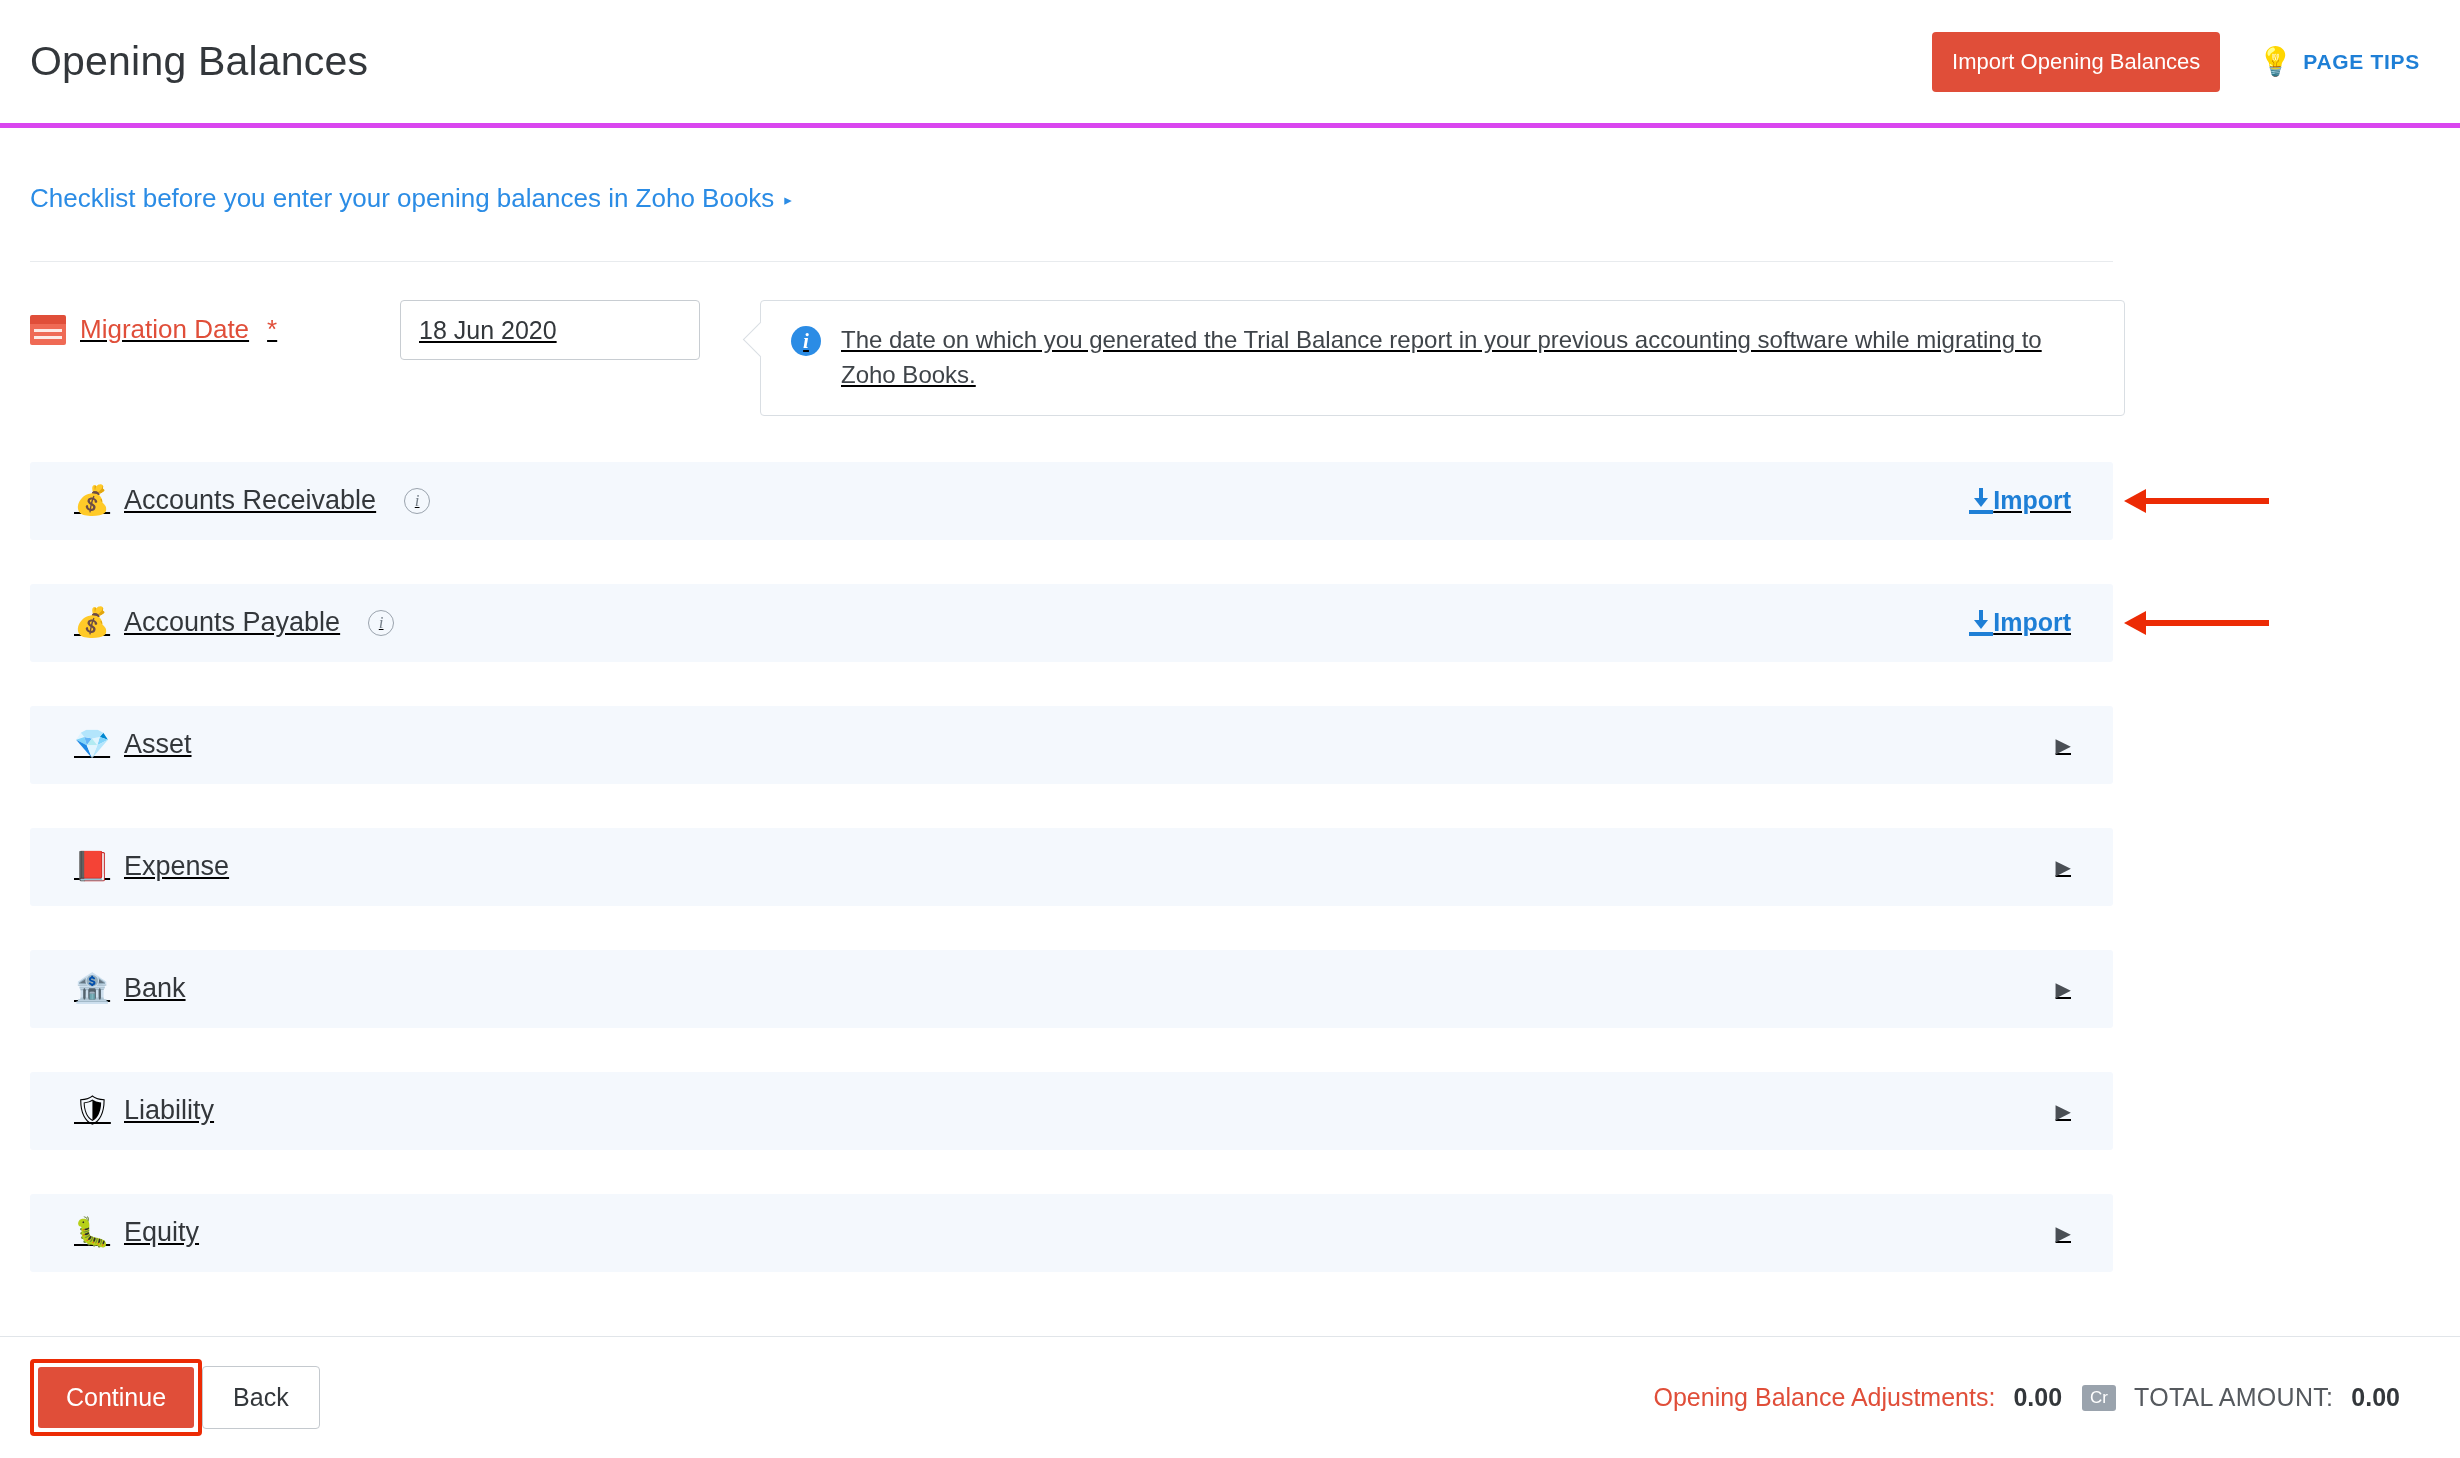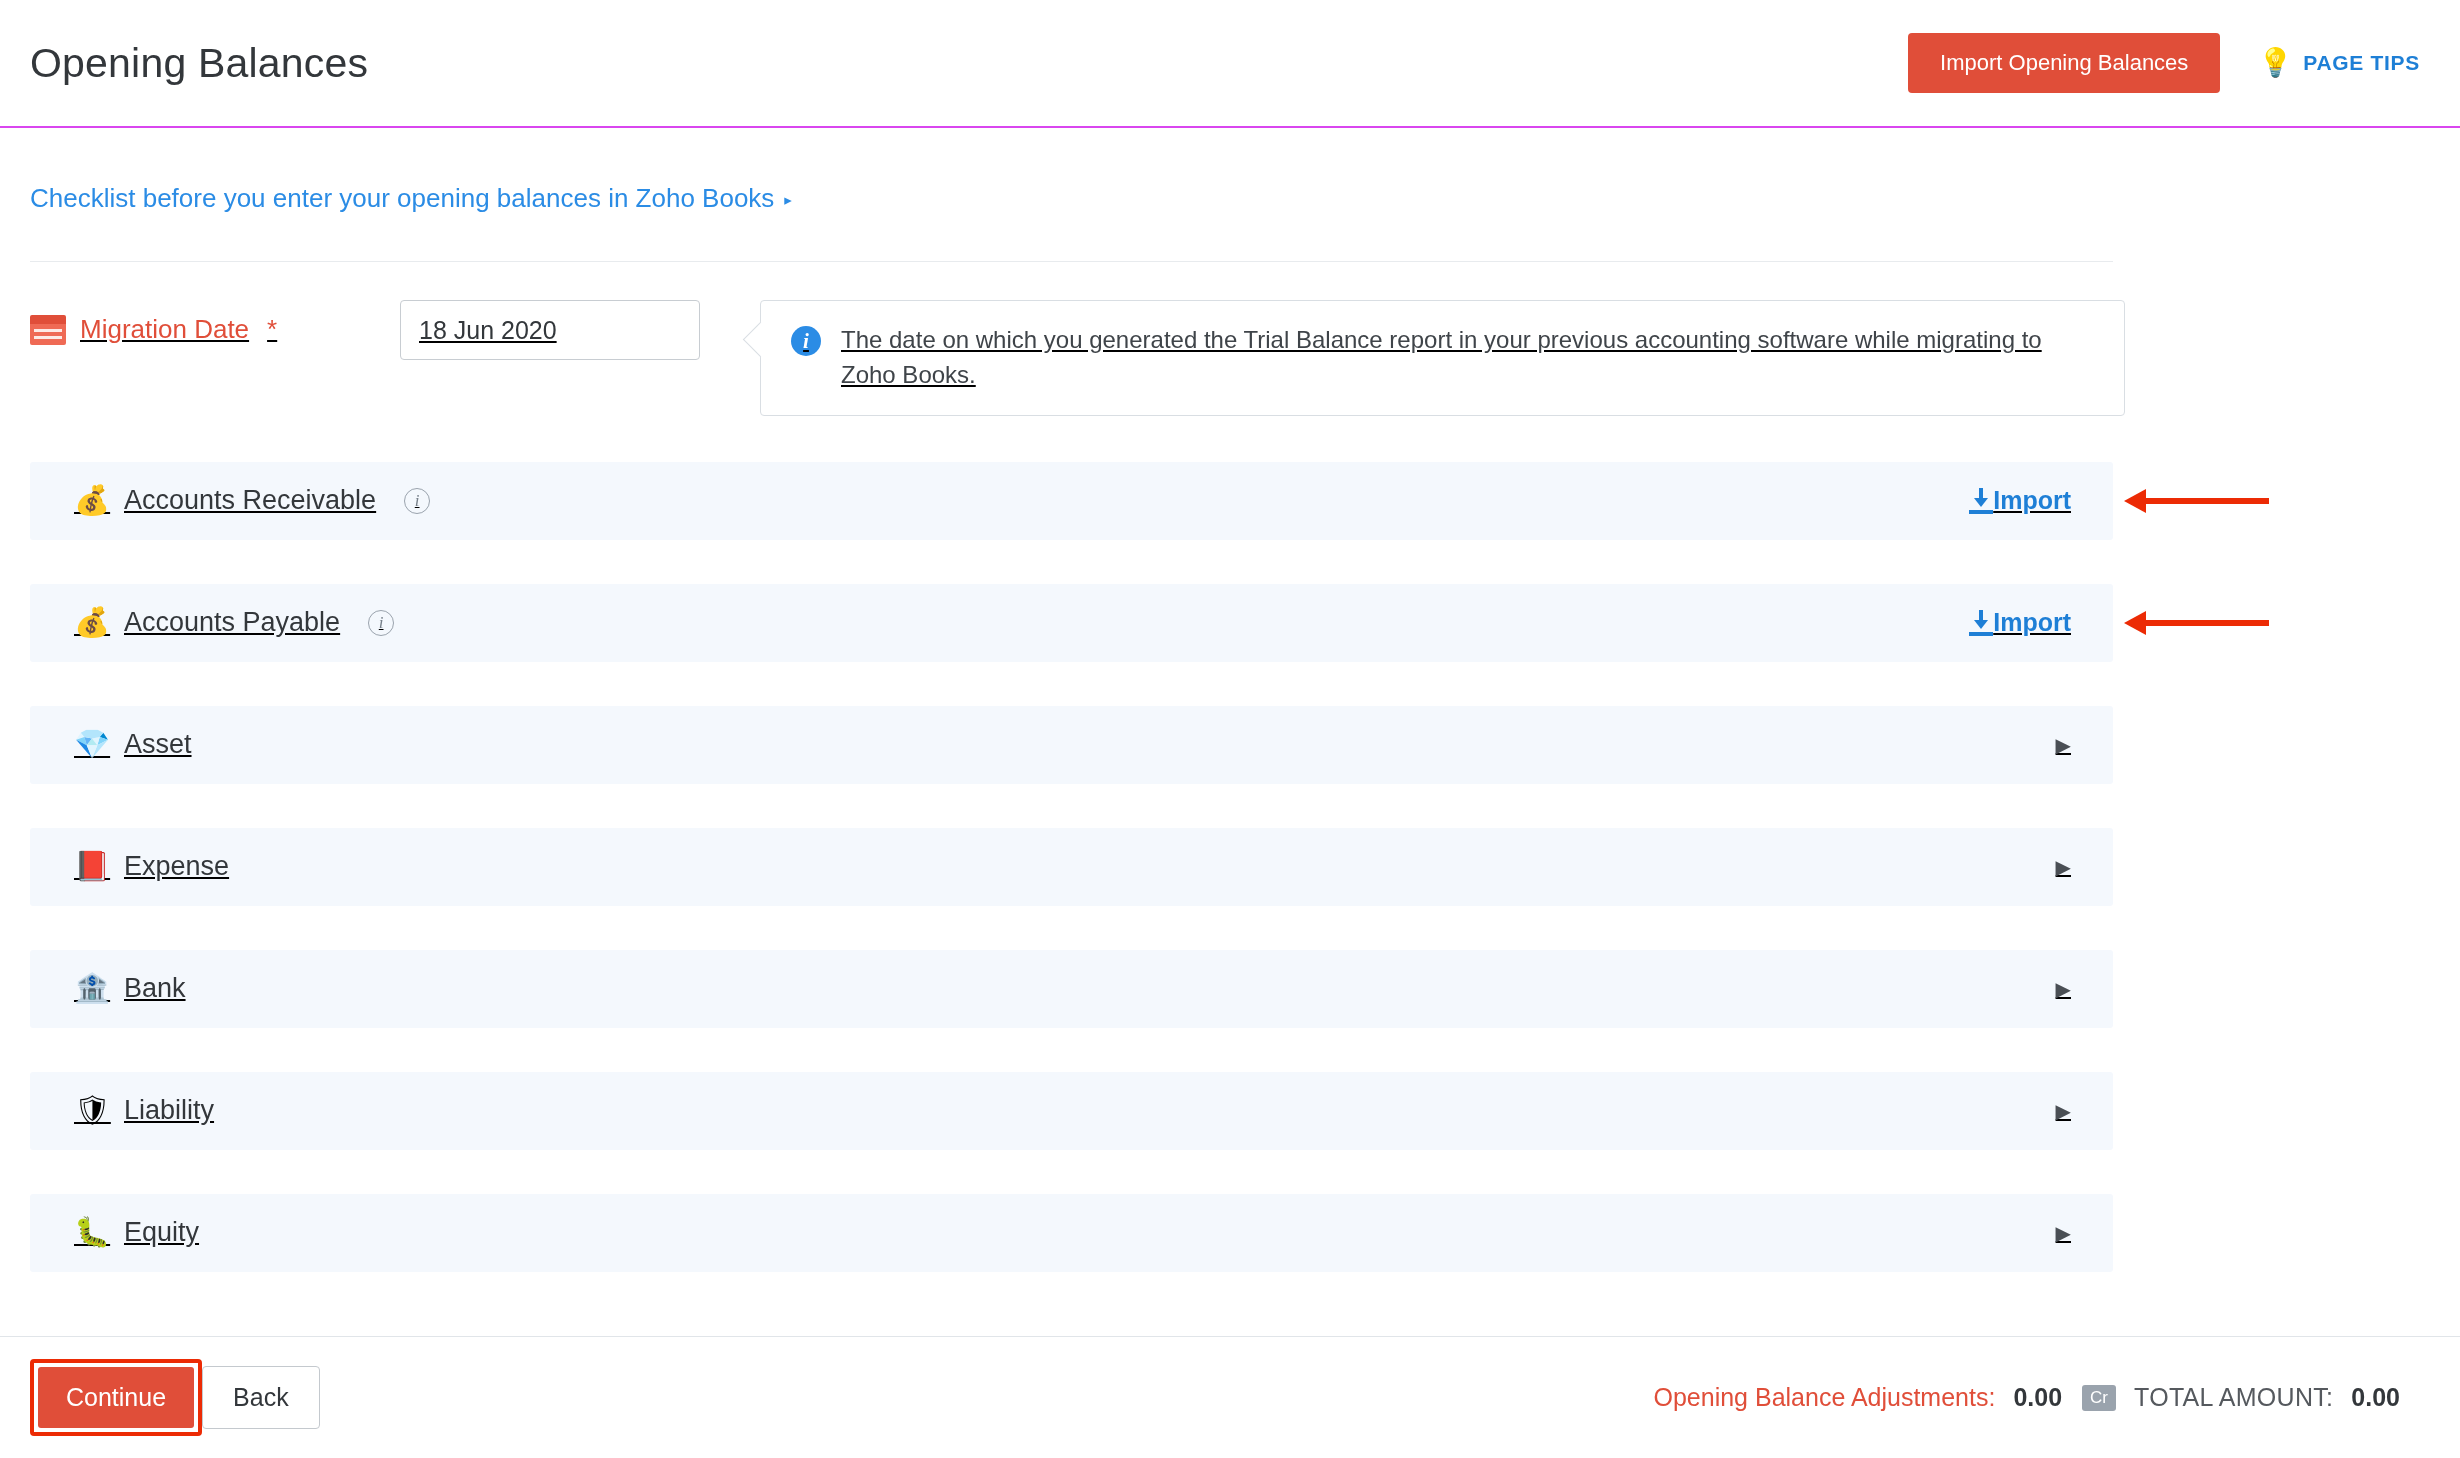--- a/index.html
+++ b/index.html
@@ -16,21 +16,21 @@
     position: relative;
     width: 2460px;
     height: 1458px;
     background: #ffffff;
   }
 
   
   .header {
     position: relative;
     height: 128px;
-    border-bottom: 2px solid #d946ef;
+    border-bottom: 5px solid #d946ef;
     display: flex;
     align-items: center;
     padding: 0 40px 0 30px;
   }
   .page-title {
     font-size: 41px;
     color: #33373b;
     font-weight: 400;
     letter-spacing: 0.2px;
   }
@@ -40,21 +40,21 @@
     align-items: center;
     gap: 38px;
   }
   .btn-import-ob {
     background: #e04e39;
     color: #ffffff;
     border: none;
     border-radius: 4px;
     font-size: 22px;
     font-family: "Liberation Sans", sans-serif;
-    padding: 17px 32px;
+    padding: 17px 20px;
     cursor: pointer;
     white-space: nowrap;
   }
   .page-tips {
     display: flex;
     align-items: center;
     gap: 10px;
     cursor: pointer;
   }
   .bulb {

